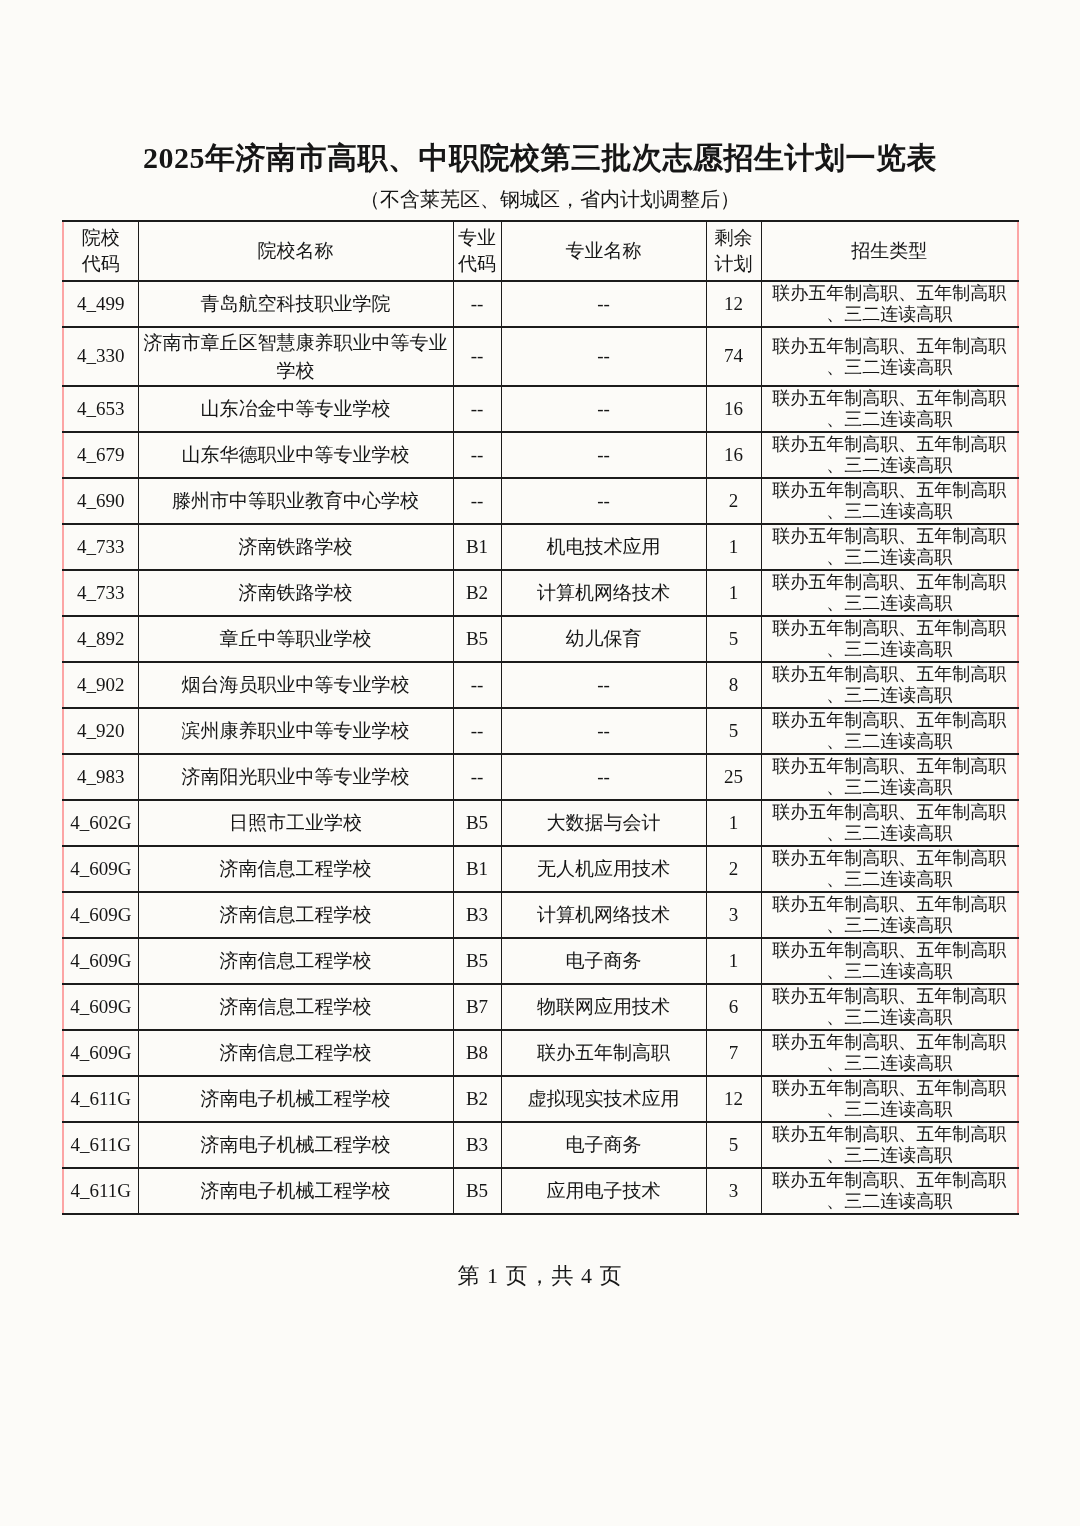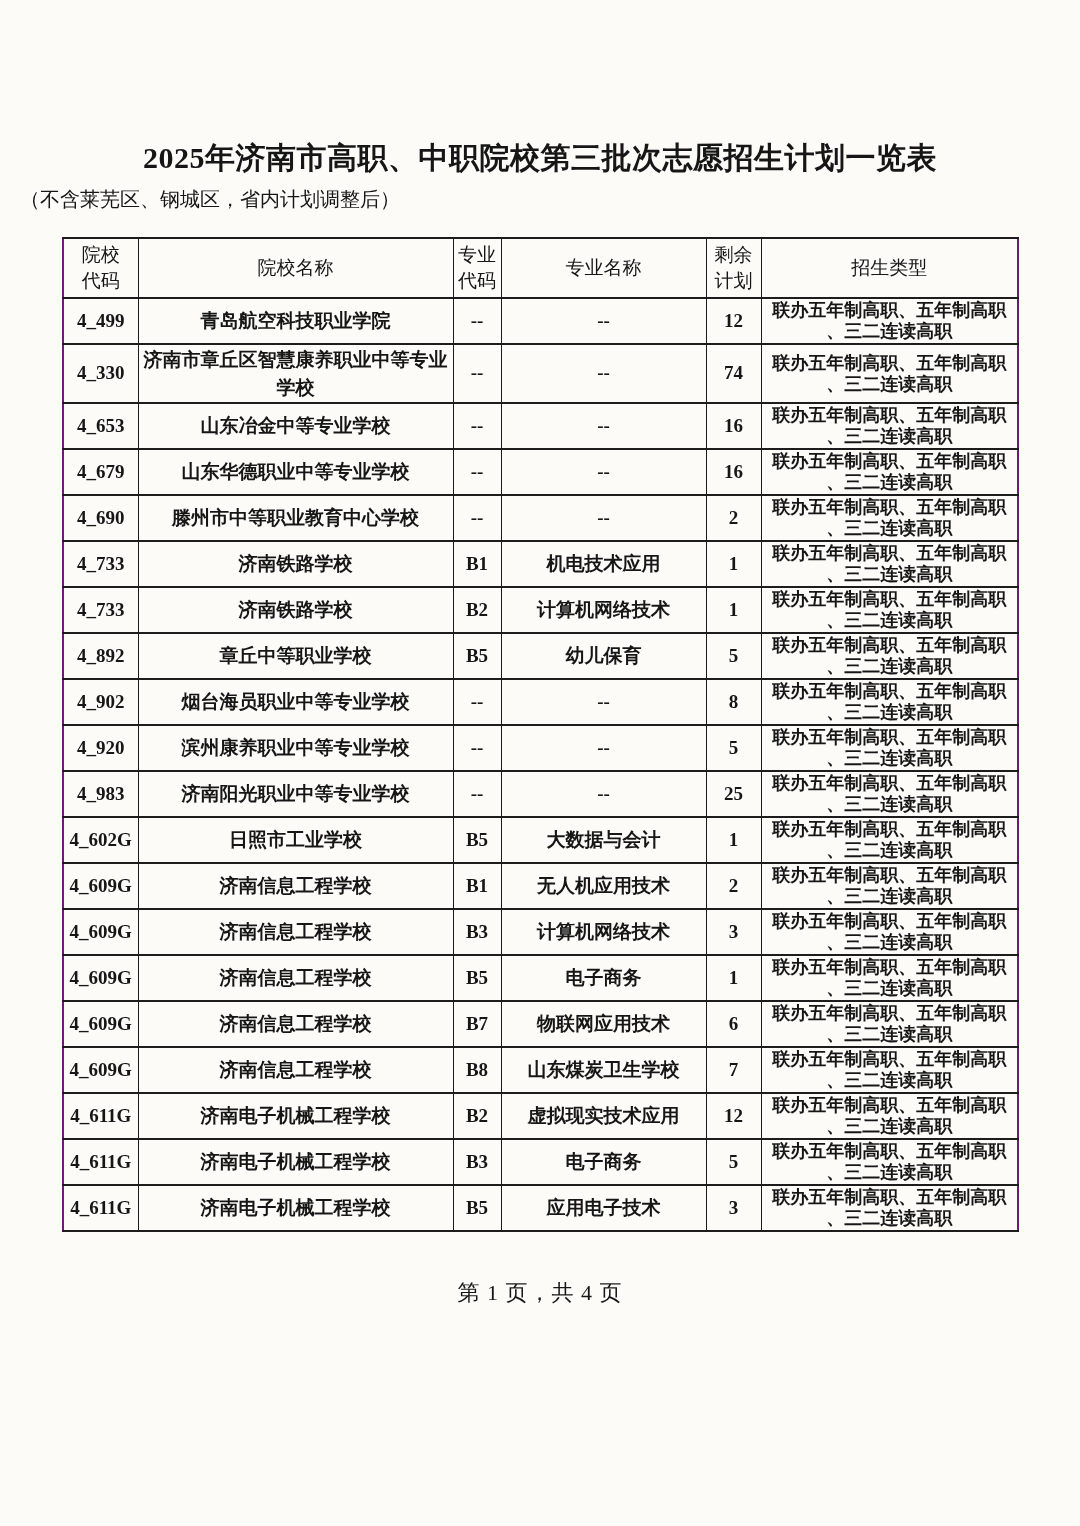--- a/index.html
+++ b/index.html
@@ -20,48 +20,49 @@
   .title {
     margin: 0;
     padding-top: 138px;
     text-align: center;
     font-size: 30px;
     font-weight: 700;
     letter-spacing: 0.5px;
   }
   .subtitle {
     margin-top: 7px;
+    text-align: center;
     font-size: 20px;
     font-weight: 400;
     padding-left: 20px;
   }
   table.plan {
-    margin: 24px 0 0 62px;
+    margin: 7px 0 0 62px;
     width: 955px;
     border-collapse: collapse;
     table-layout: fixed;
-    border: 2px solid #701a75;
+    border: 2px solid #fca5a5;
   }
   th, td {
     border: 1px solid #1c1c1c;
     border-top-width: 2px;
     border-bottom-width: 2px;
     text-align: center;
     vertical-align: middle;
     padding: 1px 4px;
     white-space: pre-line;
     overflow: hidden;
   }
   th {
     height: 60px;
     font-size: 19px;
     font-weight: 400;
     line-height: 1.35;
   }
-  tbody tr { height: 45px; font-weight: bold; }
+  tbody tr { height: 45px; }
   td {
     font-size: 19px;
     line-height: 1.42;
   }
   td.col-school { line-height: 1.45; }
   td.col-type {
     font-size: 18px;
     line-height: 21px;
     padding: 1px 2px;
   }
@@ -246,21 +247,21 @@
           <td class="col-majorcode">B7</td>
           <td class="col-major">物联网应用技术</td>
           <td class="col-remaining">6</td>
           <td class="col-type">联办五年制高职、五年制高职
 、三二连读高职</td>
         </tr>
         <tr>
           <td class="col-code">4_609G</td>
           <td class="col-school">济南信息工程学校</td>
           <td class="col-majorcode">B8</td>
-          <td class="col-major">山东煤炭卫生学校</td>
+          <td class="col-major">联办五年制高职</td>
           <td class="col-remaining">7</td>
           <td class="col-type">联办五年制高职、五年制高职
 、三二连读高职</td>
         </tr>
         <tr>
           <td class="col-code">4_611G</td>
           <td class="col-school">济南电子机械工程学校</td>
           <td class="col-majorcode">B2</td>
           <td class="col-major">虚拟现实技术应用</td>
           <td class="col-remaining">12</td>

